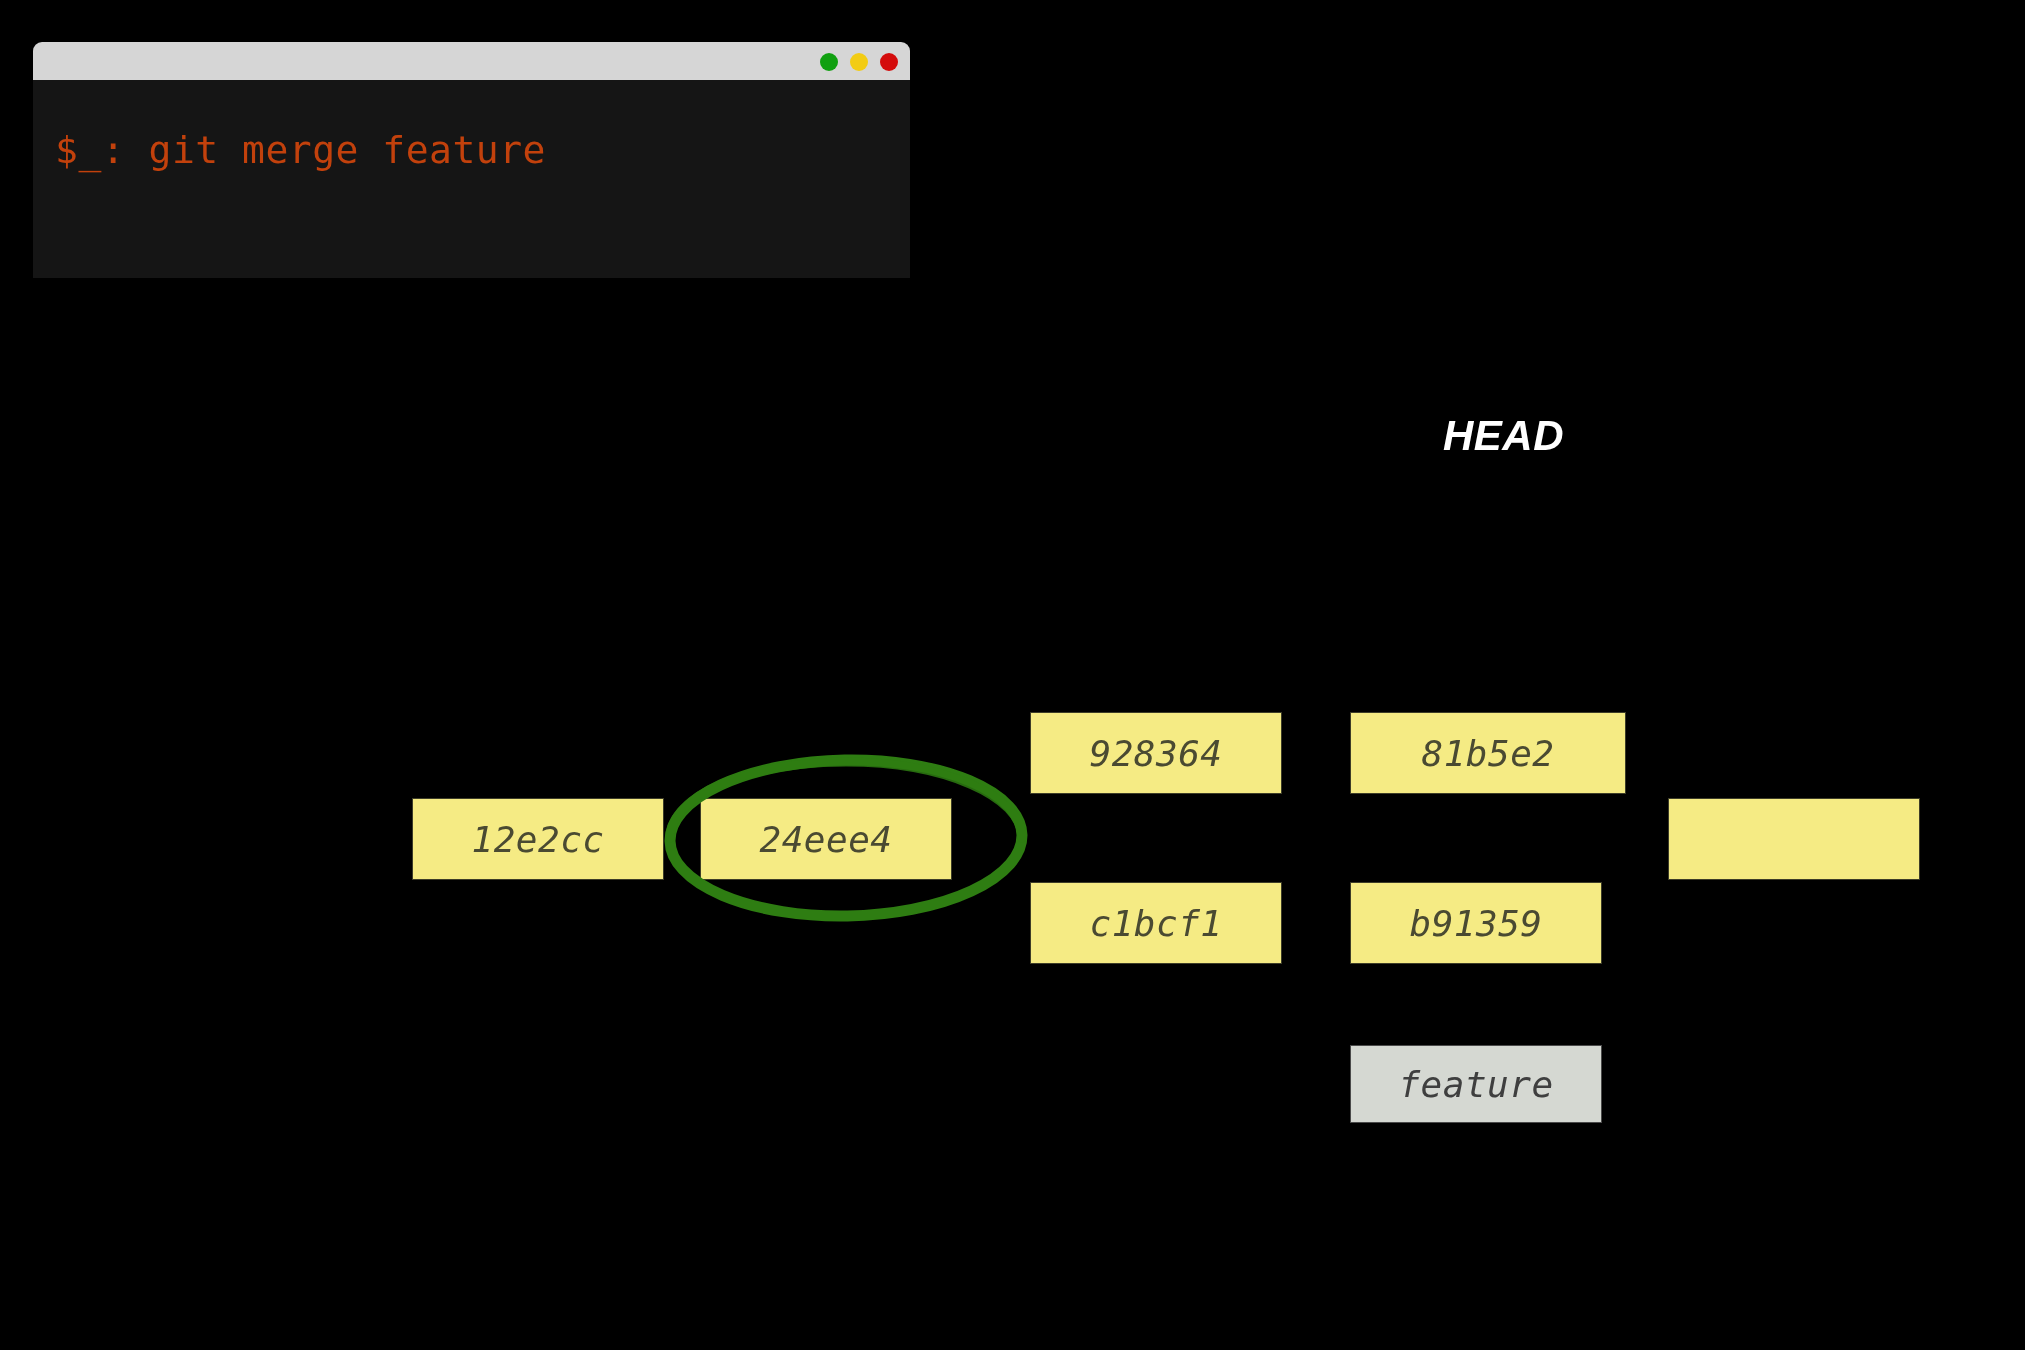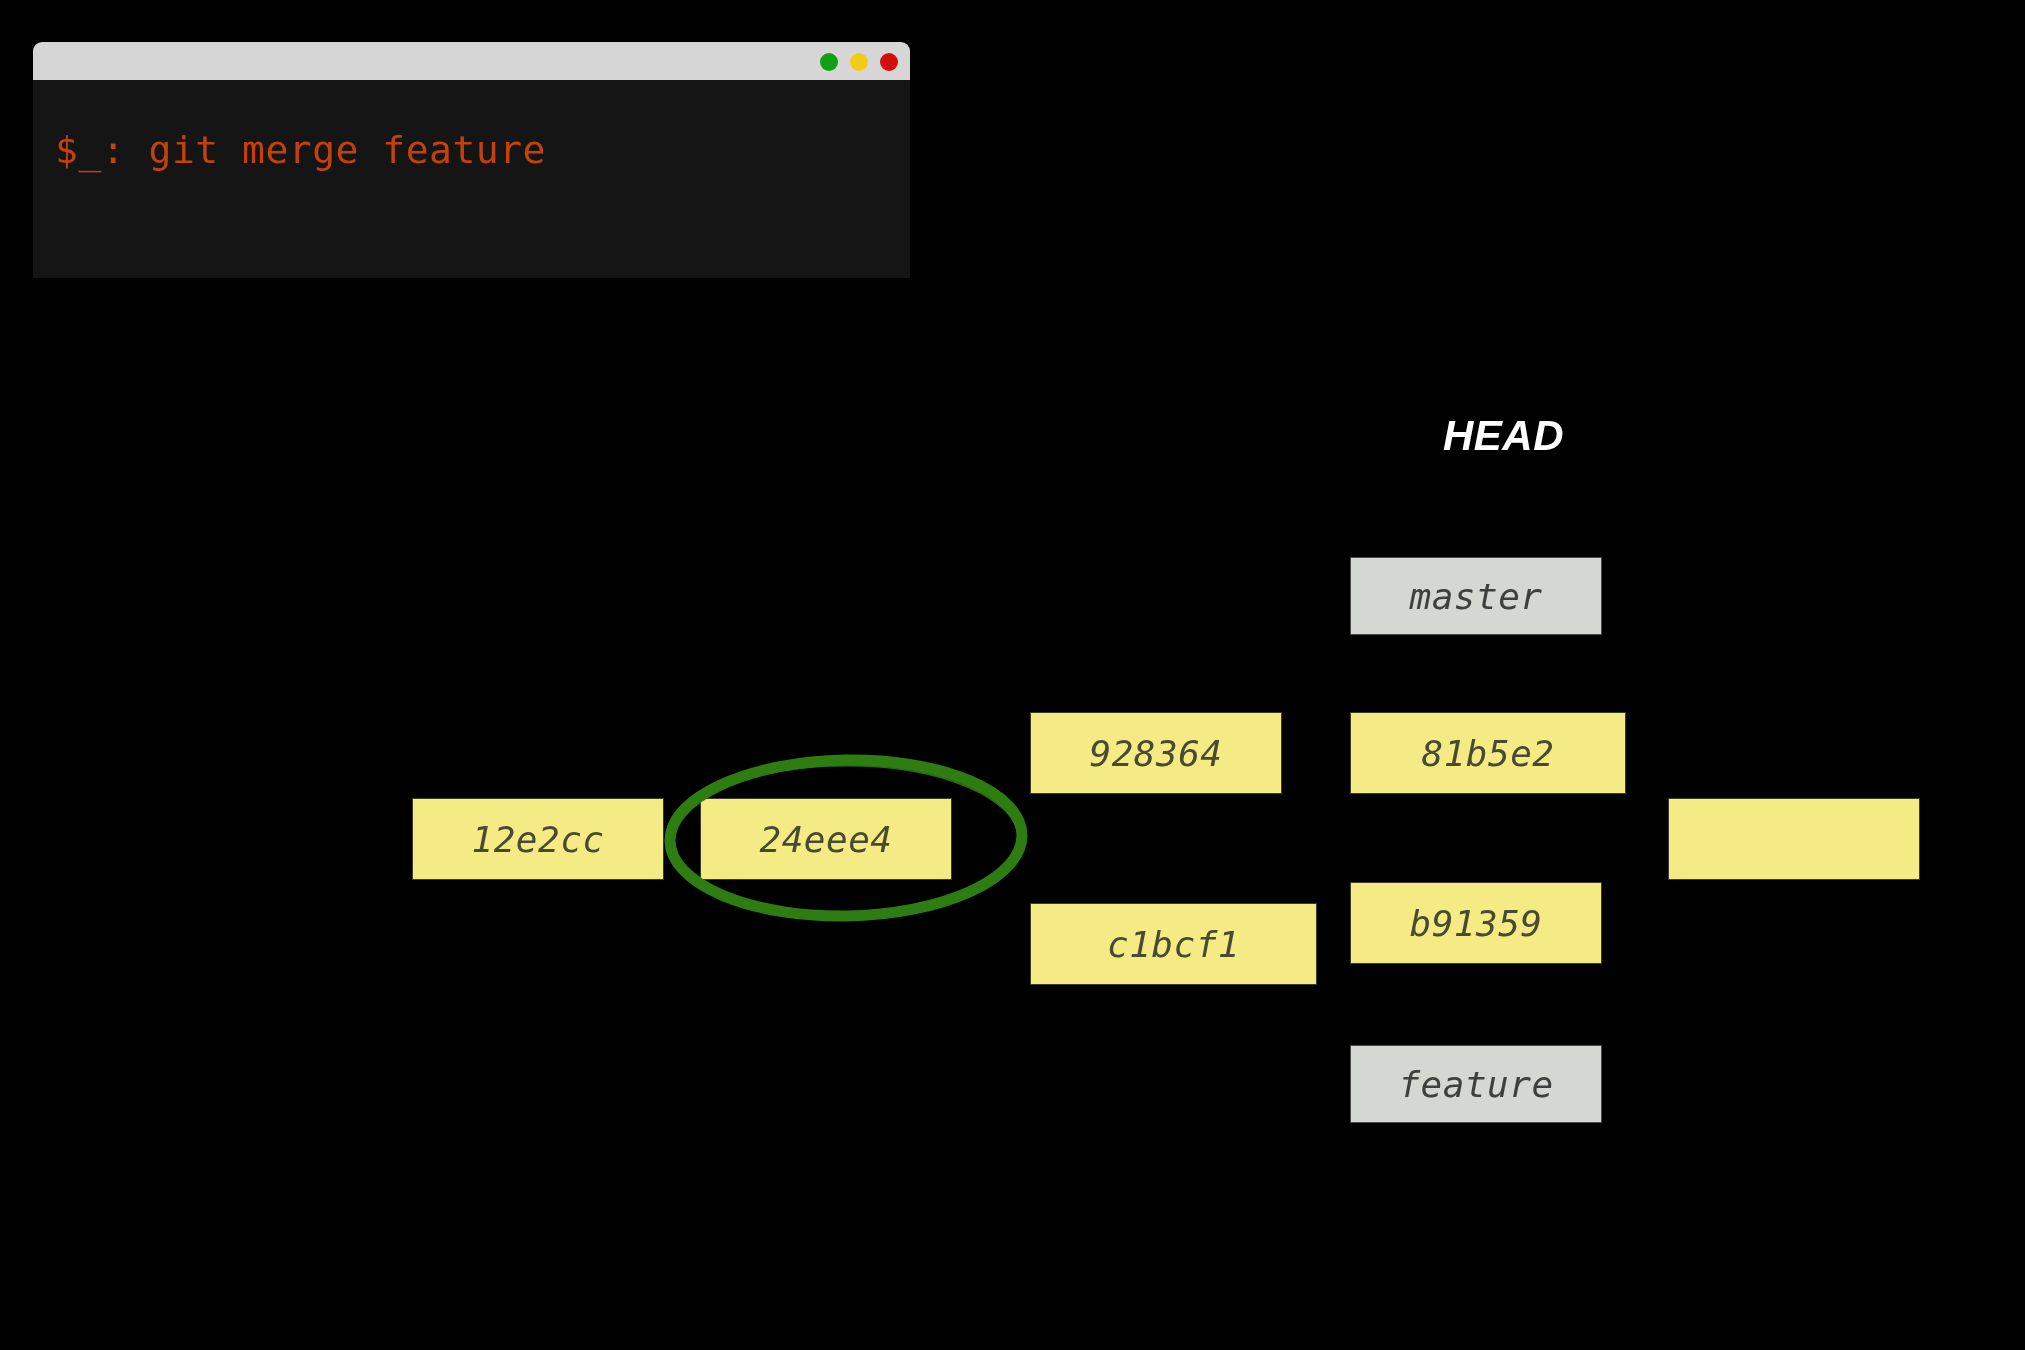--- a/index.html
+++ b/index.html
@@ -132,29 +132,28 @@
 
   <div id="head-label">HEAD</div>
 
 
   <div class="commit-node" style="left:396px; top:798px; width:252px; height:82px;margin-left:16px;">12e2cc</div>
 
   <div class="commit-node" style="left:700px; top:798px; width:252px; height:82px;">24eee4</div>
 
   <div class="commit-node" style="left:1030px; top:712px; width:252px; height:82px;">928364</div>
 
-  <div class="commit-node" style="left:1030px; top:882px; width:287px; height:82px;margin-top:21px;">c1bcf1</div>
+  <div class="commit-node" style="left:1030px; top:882px; width:252px; height:82px;">c1bcf1</div>
 
   <div class="commit-node" style="left:1350px; top:712px; width:276px; height:82px;">81b5e2</div>
 
   <div class="commit-node" style="left:1350px; top:882px; width:252px; height:82px;">b91359</div>
 
   <div class="commit-node" style="left:1668px; top:798px; width:252px; height:82px;"></div>
 
-  <div class="branch-label" style="left:1350px; top:557px; width:252px; height:78px;">master</div>
 
   <div class="branch-label" style="left:1350px; top:1045px; width:252px; height:78px;">feature</div>
 
   <svg id="highlight-ellipse" viewBox="0 0 368 172">
     <ellipse cx="184" cy="86" rx="176" ry="78" fill="none" stroke="#2e7d12" stroke-width="11" stroke-linecap="round" transform="rotate(-1 184 86)"></ellipse>
     <path d="M 8 86 C 8 44 86 10 184 10 C 282 10 360 44 360 86" fill="none" stroke="#2e7d12" stroke-width="9" stroke-linecap="round" opacity="0.85"></path>
   </svg>
 
 </div>
 

